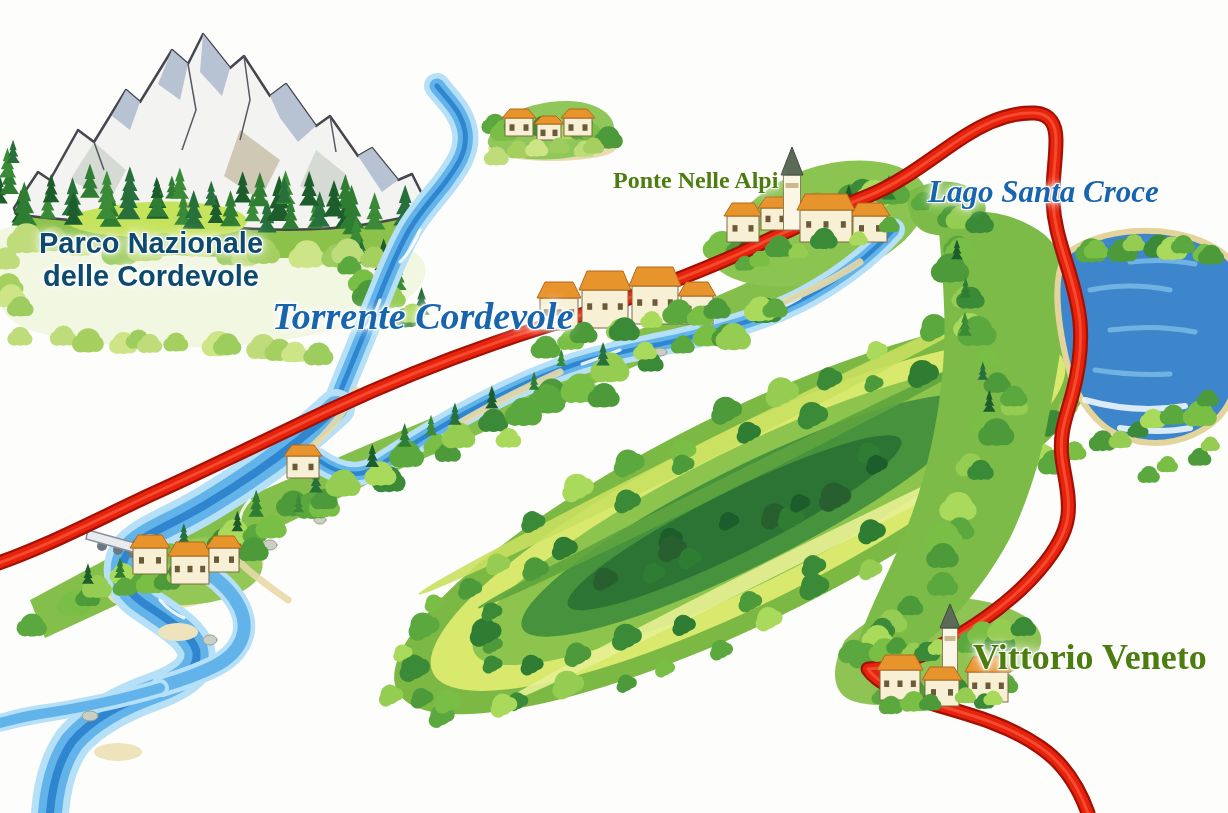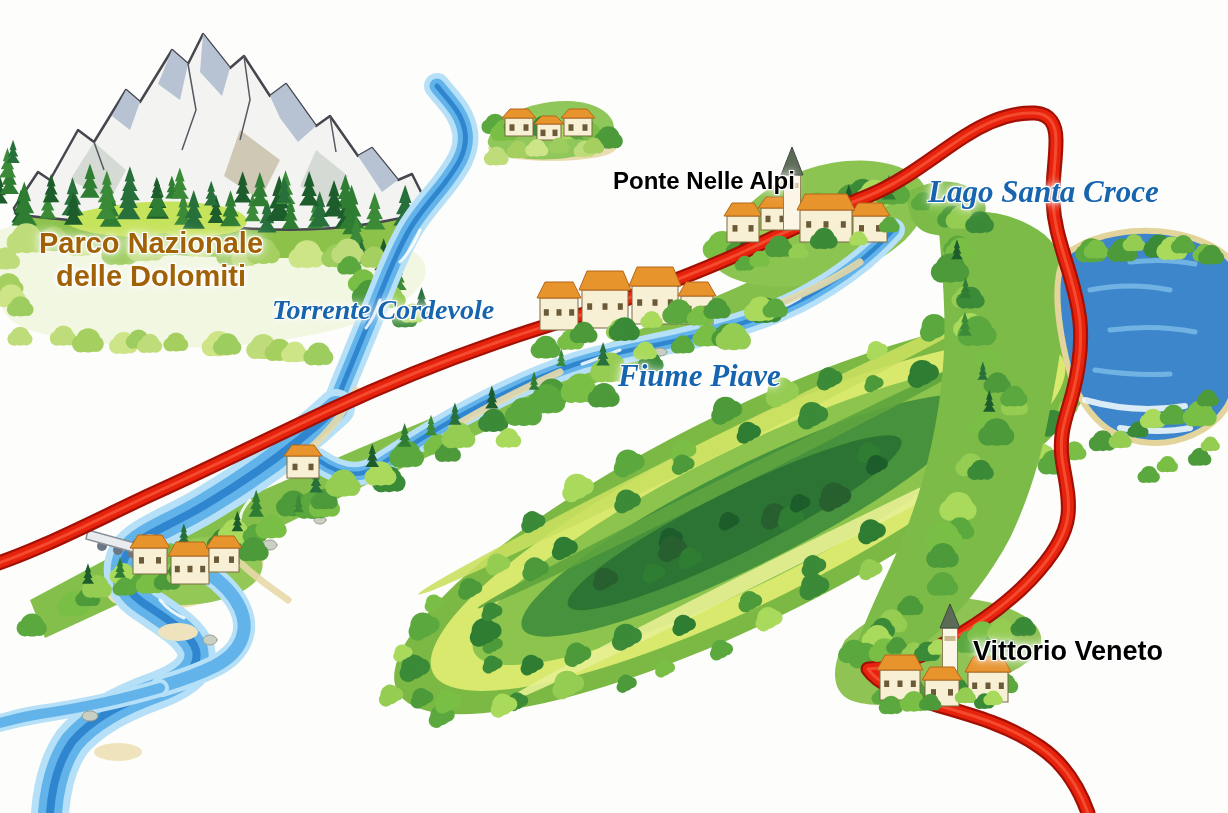--- a/index.html
+++ b/index.html
@@ -2,32 +2,32 @@
 <html><head>
 <meta charset="utf-8">
 <style>
   html,body{margin:0;padding:0;background:#fff;}
   .stage{position:relative;width:1228px;height:813px;background:#fdfdfb;overflow:hidden;
          font-family:"Liberation Sans",sans-serif;}
   .stage svg{position:absolute;left:0;top:0;}
   .lbl{position:absolute;white-space:nowrap;
        text-shadow:0 0 4px #fff,0 0 8px #fff,0 0 14px rgba(255,255,255,.95),
        1px 1px 0 #fff,-1px -1px 0 #fff,1px -1px 0 #fff,-1px 1px 0 #fff;}
-  .lbl-park{color:#a16207;font-weight:700;font-size:29px;line-height:33px;
+  .lbl-park{color:#0c4a6e;font-weight:700;font-size:29px;line-height:33px;
             text-align:center;width:250px;left:26px;top:227px;}
   .lbl-park span{display:block;}
   .lbl-water{color:#1765ae;font-family:"Liberation Serif",serif;font-style:italic;
-             font-weight:700;font-size:28px;}
-  .lbl-town{color:#000000;font-weight:700;font-size:24px;}
+             font-weight:700;font-size:38px;}
+  .lbl-town{color:#4d7c0f;font-weight:700;font-size:24px;font-family:Liberation Serif, serif;}
   #torrente{left:272px;top:294px;}
   #belluno{left:540px;top:213px;font-size:45px;letter-spacing:.5px;}
   #ponte{left:613px;top:167px;}
   #lago{left:928px;top:174px;font-size:31px;}
   #fiume{left:618px;top:358px;font-size:31px;}
-  #vittorio{left:973px;top:636px;font-size:27px;}
+  #vittorio{left:973px;top:636px;font-size:36px;}
 </style>
 </head>
 <body>
 
 <div class="stage">
 <svg width="1228" height="813" viewBox="0 0 1228 813">
 
   <g>
     <path d="M 0,230 C 40,214 100,212 170,218 C 260,226 340,230 395,244 C 425,252 432,268 420,286
              C 398,316 330,336 250,344 C 170,352 80,346 30,330 C 8,322 0,310 0,296 Z" fill="#f1f7e0"></path>
@@ -1388,20 +1388,19 @@
         <circle cx="979.6696859275527" cy="703.2867297284972" r="5.635641115917242" fill="#3a8a37"></circle>
         <circle cx="989.3755122938545" cy="703.4432753150504" r="5.1660043562574725" fill="#3a8a37"></circle>
         <circle cx="993.2539350936859" cy="697.9337825425318" r="7.414209283189848" fill="#aada5c"></circle>
         <circle cx="988.6571253381081" cy="700.009761141825" r="5.338230683896691" fill="#aada5c"></circle>
         <circle cx="997.8507448492636" cy="700.1580453274888" r="4.8933781269053" fill="#aada5c"></circle>
       </g>
 </svg>
 
   <div class="lbl lbl-park" id="park">
     <span>Parco Nazionale</span>
-    <span>delle Dolomiti</span>
+    <span>delle Cordevole</span>
   </div>
   <div class="lbl lbl-water" id="torrente">Torrente Cordevole</div>
   <div class="lbl lbl-town" id="ponte">Ponte Nelle Alpi</div>
   <div class="lbl lbl-water" id="lago">Lago Santa Croce</div>
-  <div class="lbl lbl-water" id="fiume">Fiume Piave</div>
   <div class="lbl lbl-town" id="vittorio">Vittorio Veneto</div>
 </div>
 
 </body></html>

